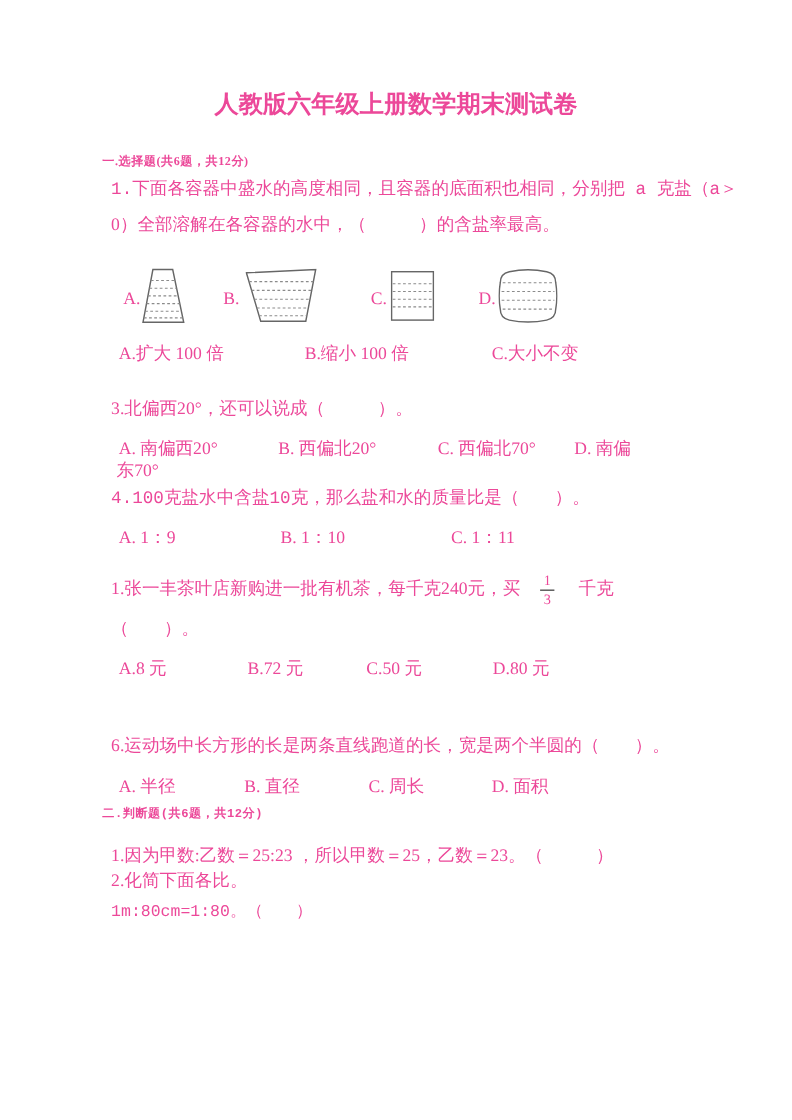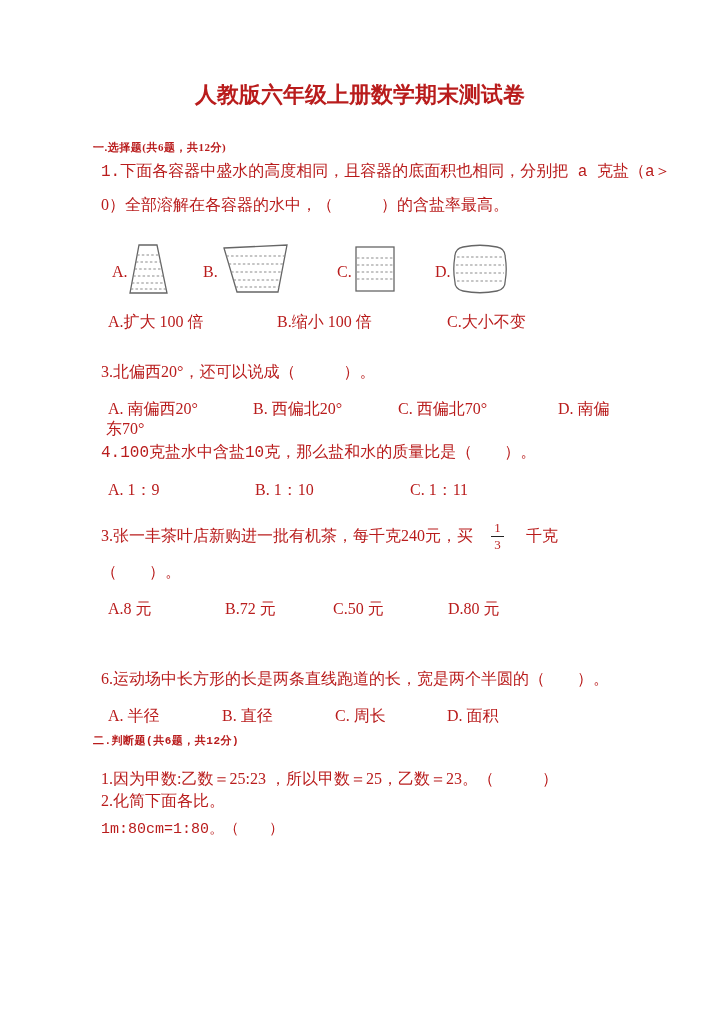--- a/index.html
+++ b/index.html
@@ -1,17 +1,17 @@
 <!DOCTYPE html>
 <html><head>
 <meta charset="utf-8">
 <style>
   html,body{margin:0;padding:0;background:#fff;}
   .page{position:relative;width:720px;height:1018px;background:#ffffff;overflow:hidden;
-        font-family:"Liberation Serif","DejaVu Serif",serif;color:#b91c1c;}
+        font-family:"Liberation Serif","DejaVu Serif",serif;color:#ec4899;}
   .doc-title{position:absolute;top:80px;left:0;width:720px;text-align:center;
              font-size:22px;line-height:30px;font-weight:bold;letter-spacing:0px;white-space:nowrap;}
   .content{position:absolute;left:101px;top:136px;width:534px;font-size:16px;line-height:20px;}
   .sec-heading{font-size:11px;line-height:22px;font-weight:bold;margin-left:-8px;
                letter-spacing:0.5px;white-space:nowrap;}
   .qline{white-space:nowrap;line-height:20px;}
   .m12{margin-top:4px;font-family:Liberation Mono, monospace;} .m13{margin-top:13px;} .m37{margin-top:37px;}
   .m17{margin-top:17px;} .m18{margin-top:30px;} .m16{margin-top:16px;} .m0{margin-top:0px;}
   .m8{margin-top:8px;} .m29{margin-top:29px;text-align:center;} .m50{margin-top:50px;} .m15{margin-top:15px;}
   .m2{margin-top:2px;} .m9{margin-top:9px;}
@@ -94,33 +94,33 @@
       <span style="left:7px">A.扩大 100 倍</span>
       <span style="left:176px">B.缩小 100 倍</span>
       <span style="left:346px">C.大小不变</span>
     </div>
 
     <div class="qline m18">3.北偏西20°，还可以说成（　　　）。</div>
     <div class="opts m16">
       <span style="left:7px">A. 南偏西20°</span>
       <span style="left:152px">B. 西偏北20°</span>
       <span style="left:297px">C. 西偏北70°</span>
-      <span style="left:457px">D. 南偏</span>
+      <span style="left:421px">D. 南偏</span>
     </div>
     <div class="qline m0" style="margin-left:5px">东70°</div>
 
     <div class="qline m12">4.100克盐水中含盐10克，那么盐和水的质量比是（　　）。</div>
     <div class="opts">
       <span style="left:7px">A. 1：9</span>
       <span style="left:154px">B. 1：10</span>
       <span style="left:309px">C. 1：11</span>
     </div>
 
     <div class="frac-line">
-      <span>3.张一丰茶叶店新购进一批有机茶，每千克240元，买</span>
+      <span>1.张一丰茶叶店新购进一批有机茶，每千克240元，买</span>
       <span class="frac">
         <span>1</span>
         <span class="frac-bar"></span>
         <span>3</span>
       </span>
       <span>千克</span>
     </div>
     <div class="qline m8">（　　）。</div>
     <div class="opts m29">
       <span style="left:7px">A.8 元</span>

